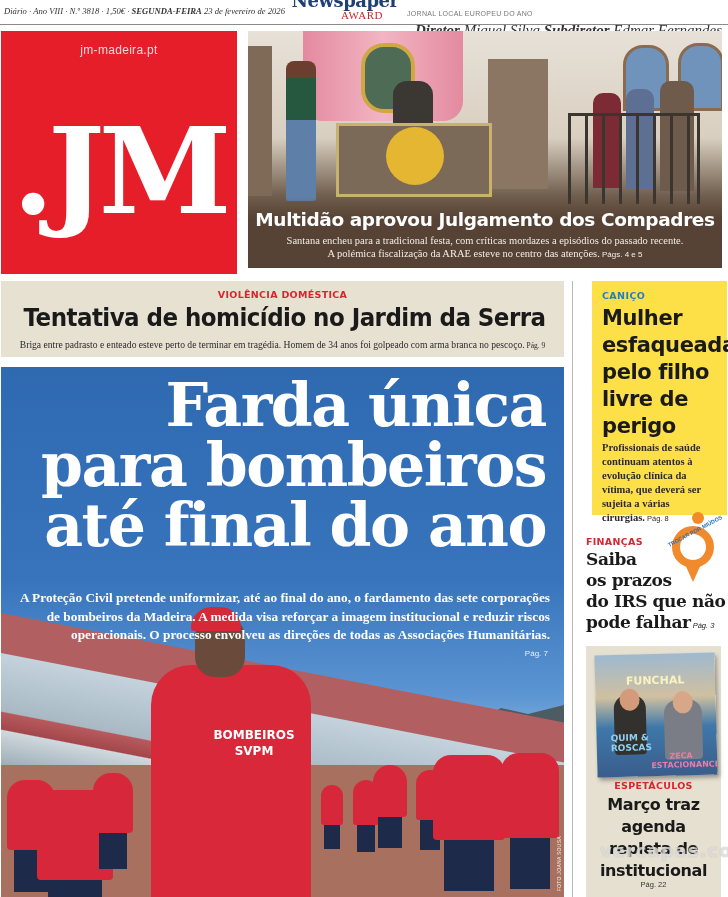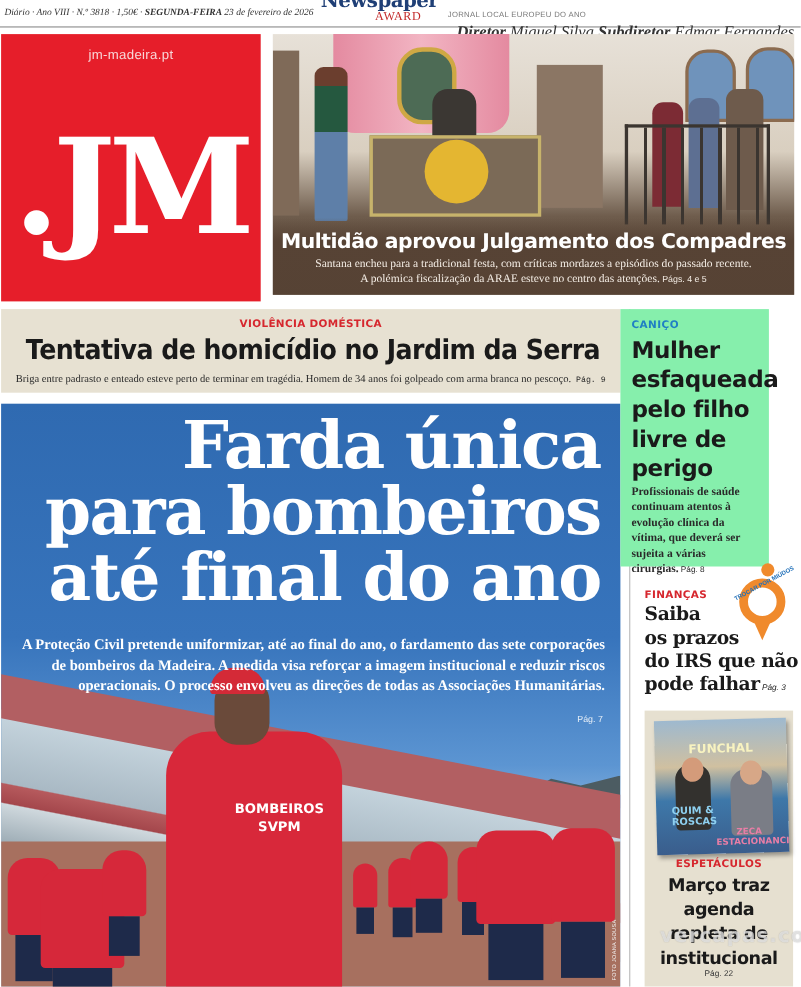--- a/index.html
+++ b/index.html
@@ -43,44 +43,44 @@
   .fest .shade { position:absolute; left:0; bottom:0; width:100%; height:70px; background:linear-gradient(180deg,rgba(92,74,58,0.0),rgba(86,66,52,0.95) 30%); }
   .fest .hl { position:absolute; left:0; top:178px; width:100%; text-align:center; color:#fff; font-family:"DejaVu Sans", sans-serif; font-weight:bold; font-size:18.5px; letter-spacing:-0.4px; white-space:nowrap; }
   .fest .sub { position:absolute; left:0; top:204px; width:100%; text-align:center; color:#f3ece4; font-family:"Liberation Serif", serif; font-size:10.5px; line-height:12.5px; }
   .fest .pg { font-family:"Liberation Sans", sans-serif; font-size:8px; }
 
   
   .viol { left:1px; top:281px; width:563px; height:76px; background:#e7e1d2; }
   .viol .kick { position:absolute; top:8px; width:100%; text-align:center; color:#d6272e; font-family:"DejaVu Sans", sans-serif; font-weight:bold; font-size:9.5px; letter-spacing:0.3px; }
   .viol .hl { position:absolute; top:22px; width:100%; text-align:center; color:#1a1a1a; font-family:"DejaVu Sans", sans-serif; font-weight:bold; font-size:25px; letter-spacing:-0.6px; white-space:nowrap; transform:scaleX(0.92); }
   .viol .sub { position:absolute; top:58px; width:100%; text-align:center; color:#2a2a2a; font-family:"Liberation Serif", serif; font-size:9.6px; white-space:nowrap; }
-  .viol .pg { font-family:Liberation Mono, monospace; font-size:7.5px; }
+  .viol .pg { font-family:Liberation Serif, serif; font-size:7.5px; }
 
   
   .main { left:1px; top:367px; width:563px; height:530px; overflow:hidden;
     background:linear-gradient(180deg,#2f6ab1 0%,#3774bc 40%,#5c95d2 62%,#8cb6e0 72%,#b8d1ec 78%); }
   .main .hl { position:absolute; right:18px; top:8px; text-align:right; color:#ffffff; font-family:"DejaVu Serif", serif; font-weight:bold; font-size:60px; line-height:60px; letter-spacing:-1.5px; white-space:nowrap; }
-  .main .sub { position:absolute; right:14px; top:210px; width:540px; text-align:right; color:#ffffff; font-family:"Liberation Serif", serif; font-weight:bold; font-size:13.3px; line-height:18.5px; }
+  .main .sub { position:absolute; right:14px; top:222px; width:540px; text-align:right; color:#ffffff; font-family:"Liberation Serif", serif; font-weight:bold; font-size:13.3px; line-height:18.5px; }
   .main .pg { position:absolute; right:16px; top:282px; color:#e9f0f8; font-size:8px; }
   .main .photo { position:absolute; left:0; top:238px; width:563px; height:292px; }
   .main .mtn { position:absolute; right:0; top:100px; width:90px; height:30px; background:#4c5c62; clip-path:polygon(0 60%,30% 10%,60% 30%,100% 0,100% 100%,0 100%); }
   .main .roof { position:absolute; left:0; top:8px; width:563px; height:40px; background:#b25f62; transform-origin:0 0; transform:skewY(11deg); }
   .main .bldg { position:absolute; left:0; top:40px; width:563px; height:120px; background:linear-gradient(180deg,#c7d6df 0%,#a9b9c4 55%,#b65a5d 56%,#a4474c 70%,#cfd8dd 71%,#9eadb6 100%); transform-origin:0 0; transform:skewY(11deg); }
   .main .ground { position:absolute; left:0; top:160px; width:563px; height:140px; background:#a7705f; }
   .main .ff { position:absolute; background:#d6283a; border-radius:18px 18px 4px 4px; }
   .main .ff::after { content:""; position:absolute; left:15%; right:15%; bottom:-60%; height:60%; background:#1e2a4a; }
   .main .bigff { position:absolute; left:150px; top:60px; width:160px; height:240px; background:#d8283a; border-radius:40px 40px 0 0; }
   .main .bigff .lbl { position:absolute; top:62px; width:100%; text-align:center; color:#fff; font-family:"DejaVu Sans", sans-serif; font-weight:bold; font-size:12px; line-height:16px;padding-left:23px; }
   .main .head { position:absolute; left:194px; top:12px; width:50px; height:60px; background:#6a4a3a; border-radius:20px; }
   .main .cap { position:absolute; left:190px; top:2px; width:50px; height:24px; background:#d42a37; border-radius:25px 25px 4px 4px; }
   .credit { position:absolute; right:2px; bottom:6px; color:#f3f3f3; font-size:5px; writing-mode:vertical-rl; transform:rotate(180deg); letter-spacing:0.3px; }
 
   
   .divider { left:572px; top:281px; width:1px; height:616px; background:#b9b9b9; }
-  .canico { left:564px; top:281px; width:135px; height:234px; background:#86efac; }
+  .canico { left:592px; top:281px; width:135px; height:234px; background:#fde047; }
   .canico .kick { position:absolute; left:10px; top:9px; color:#1f7fc4; font-family:"DejaVu Sans", sans-serif; font-weight:bold; font-size:9.5px; letter-spacing:0.4px; }
   .canico .hl { position:absolute; left:10px; top:24px; color:#1a1a1a; font-family:"DejaVu Sans", sans-serif; font-weight:bold; font-size:21px; line-height:27px; letter-spacing:-0.4px; }
   .canico .sub { position:absolute; left:10px; top:160px; color:#2a2a2a; font-family:"Liberation Serif", serif; font-weight:bold; font-size:10.5px; line-height:14px; }
   .canico .pg { font-family:"Liberation Sans", sans-serif; font-size:7.5px; font-weight:normal; }
 
   .fin { left:586px; top:530px; width:140px; height:110px; }
   .fin .kick { position:absolute; left:0; top:6px; color:#d6272e; font-family:"DejaVu Sans", sans-serif; font-weight:bold; font-size:9.5px; letter-spacing:0.3px; }
   .fin .hl { position:absolute; left:0; top:19px; color:#1a1a1a; font-family:"DejaVu Serif", serif; font-weight:bold; font-size:17px; line-height:21px; letter-spacing:-0.4px; white-space:nowrap; }
   .fin .pg { font-family:"Liberation Sans", sans-serif; font-size:7.5px; font-weight:normal; letter-spacing:0;font-style:italic; }
   .badge { left:664px; top:512px; width:62px; height:80px; }

